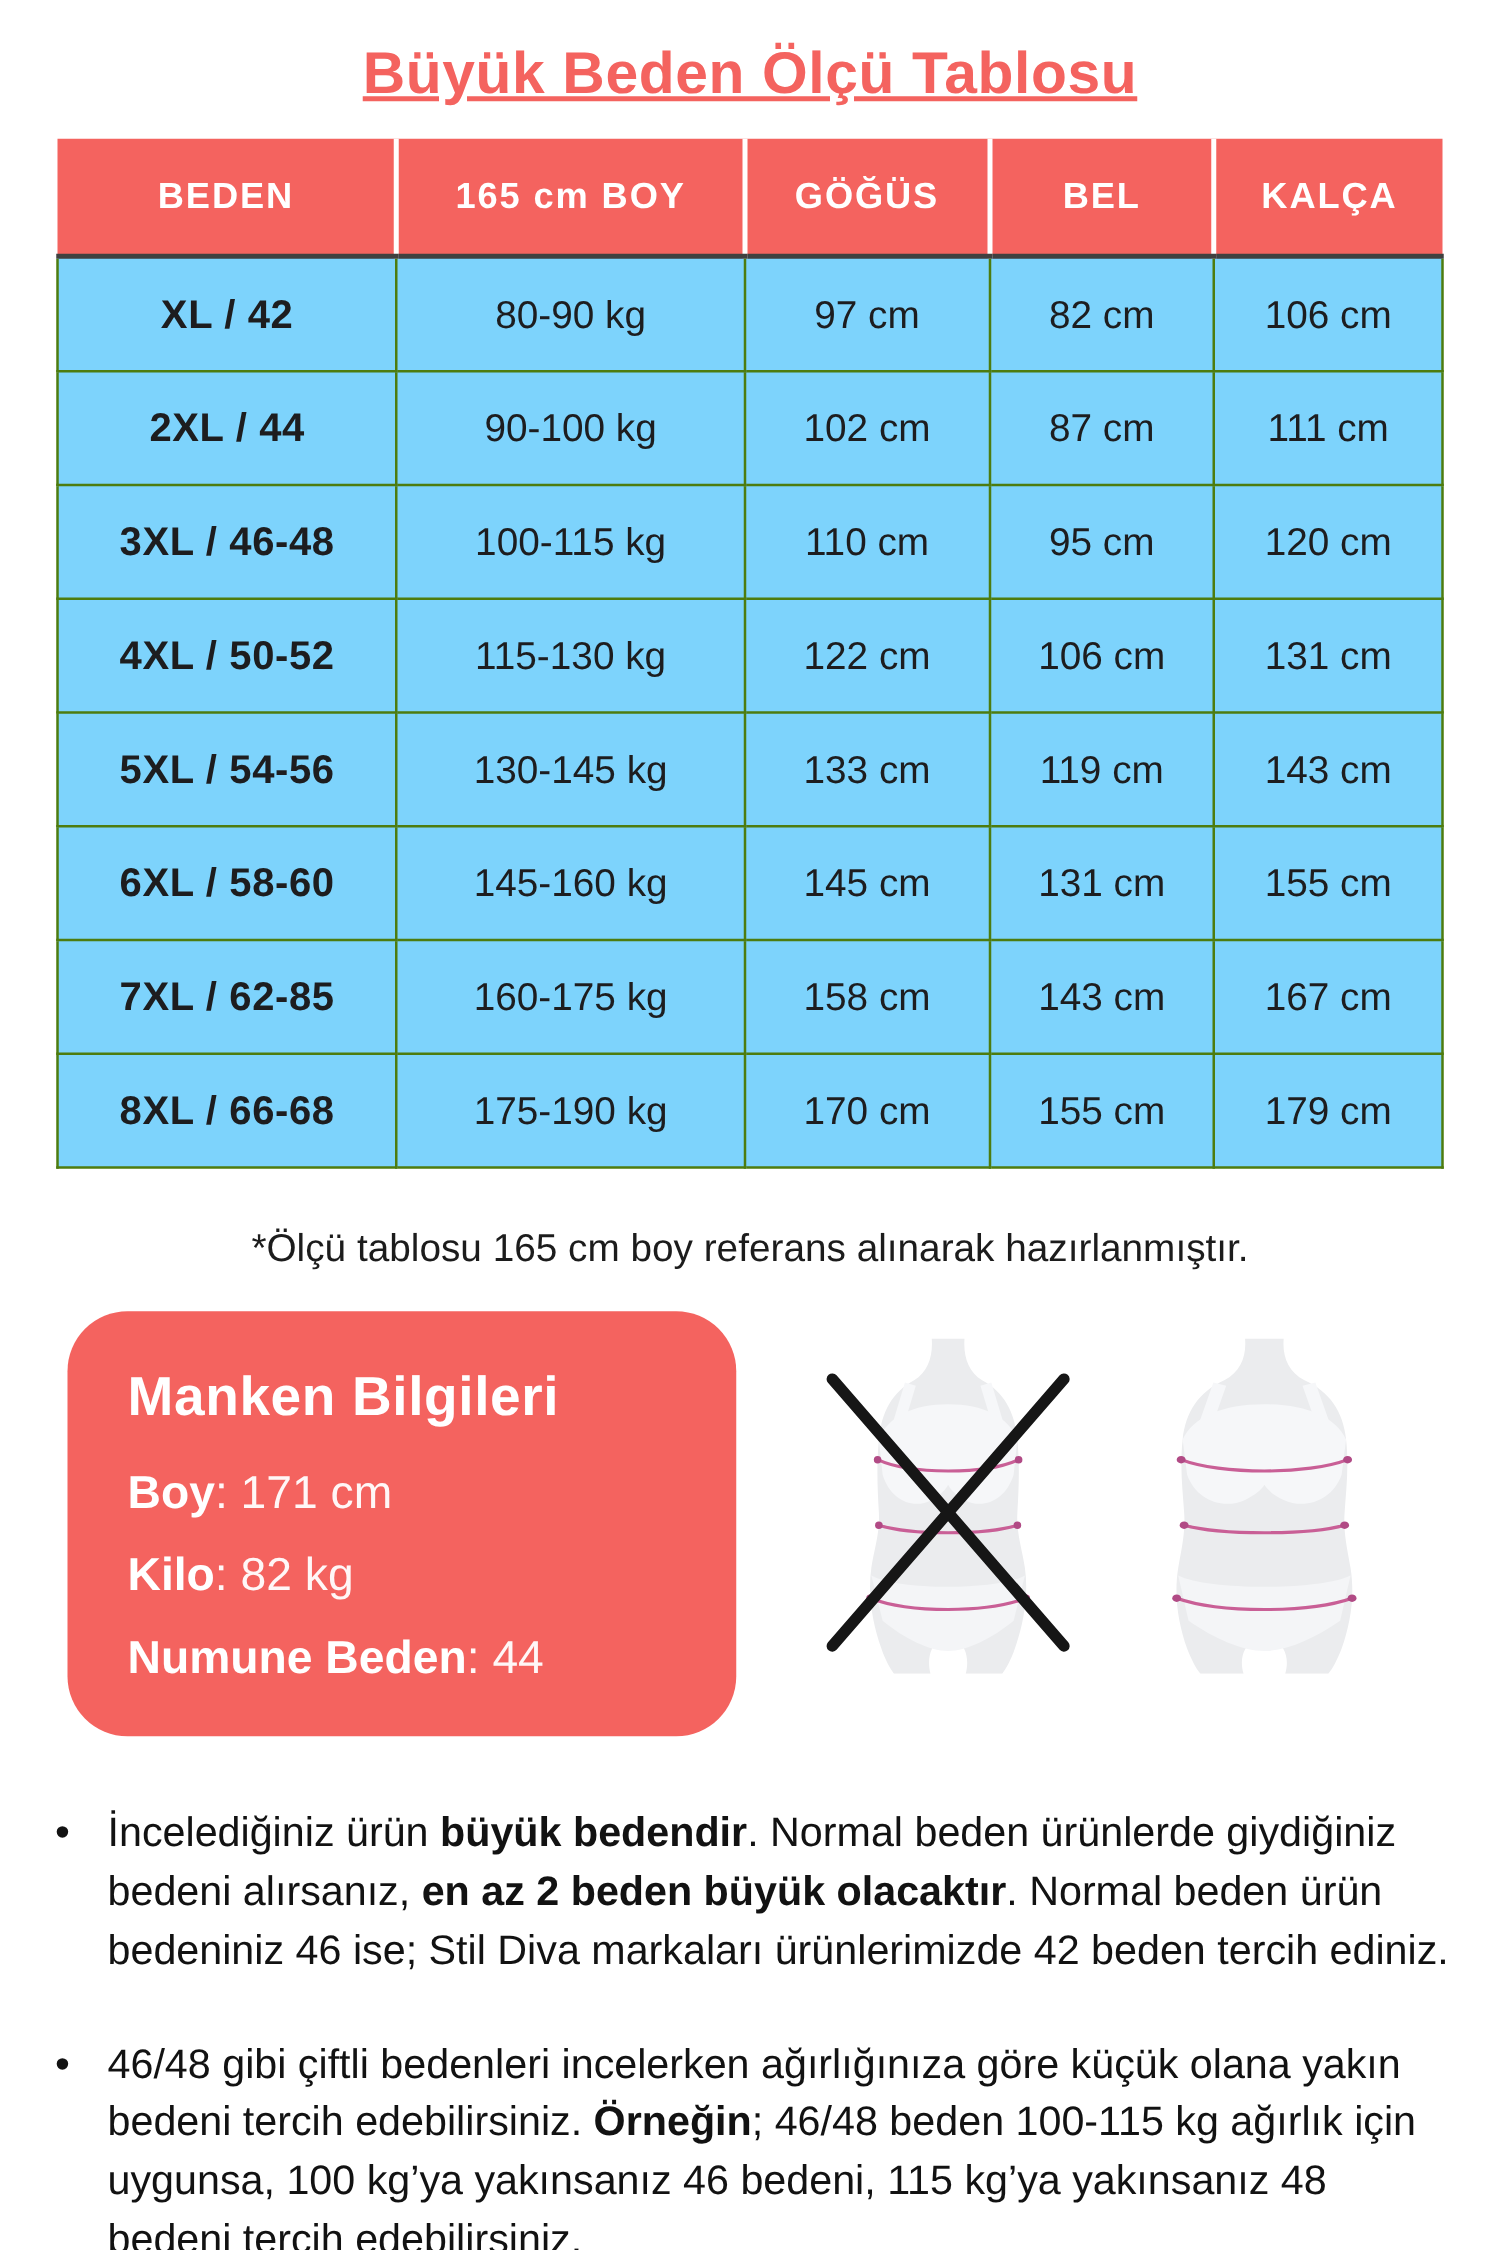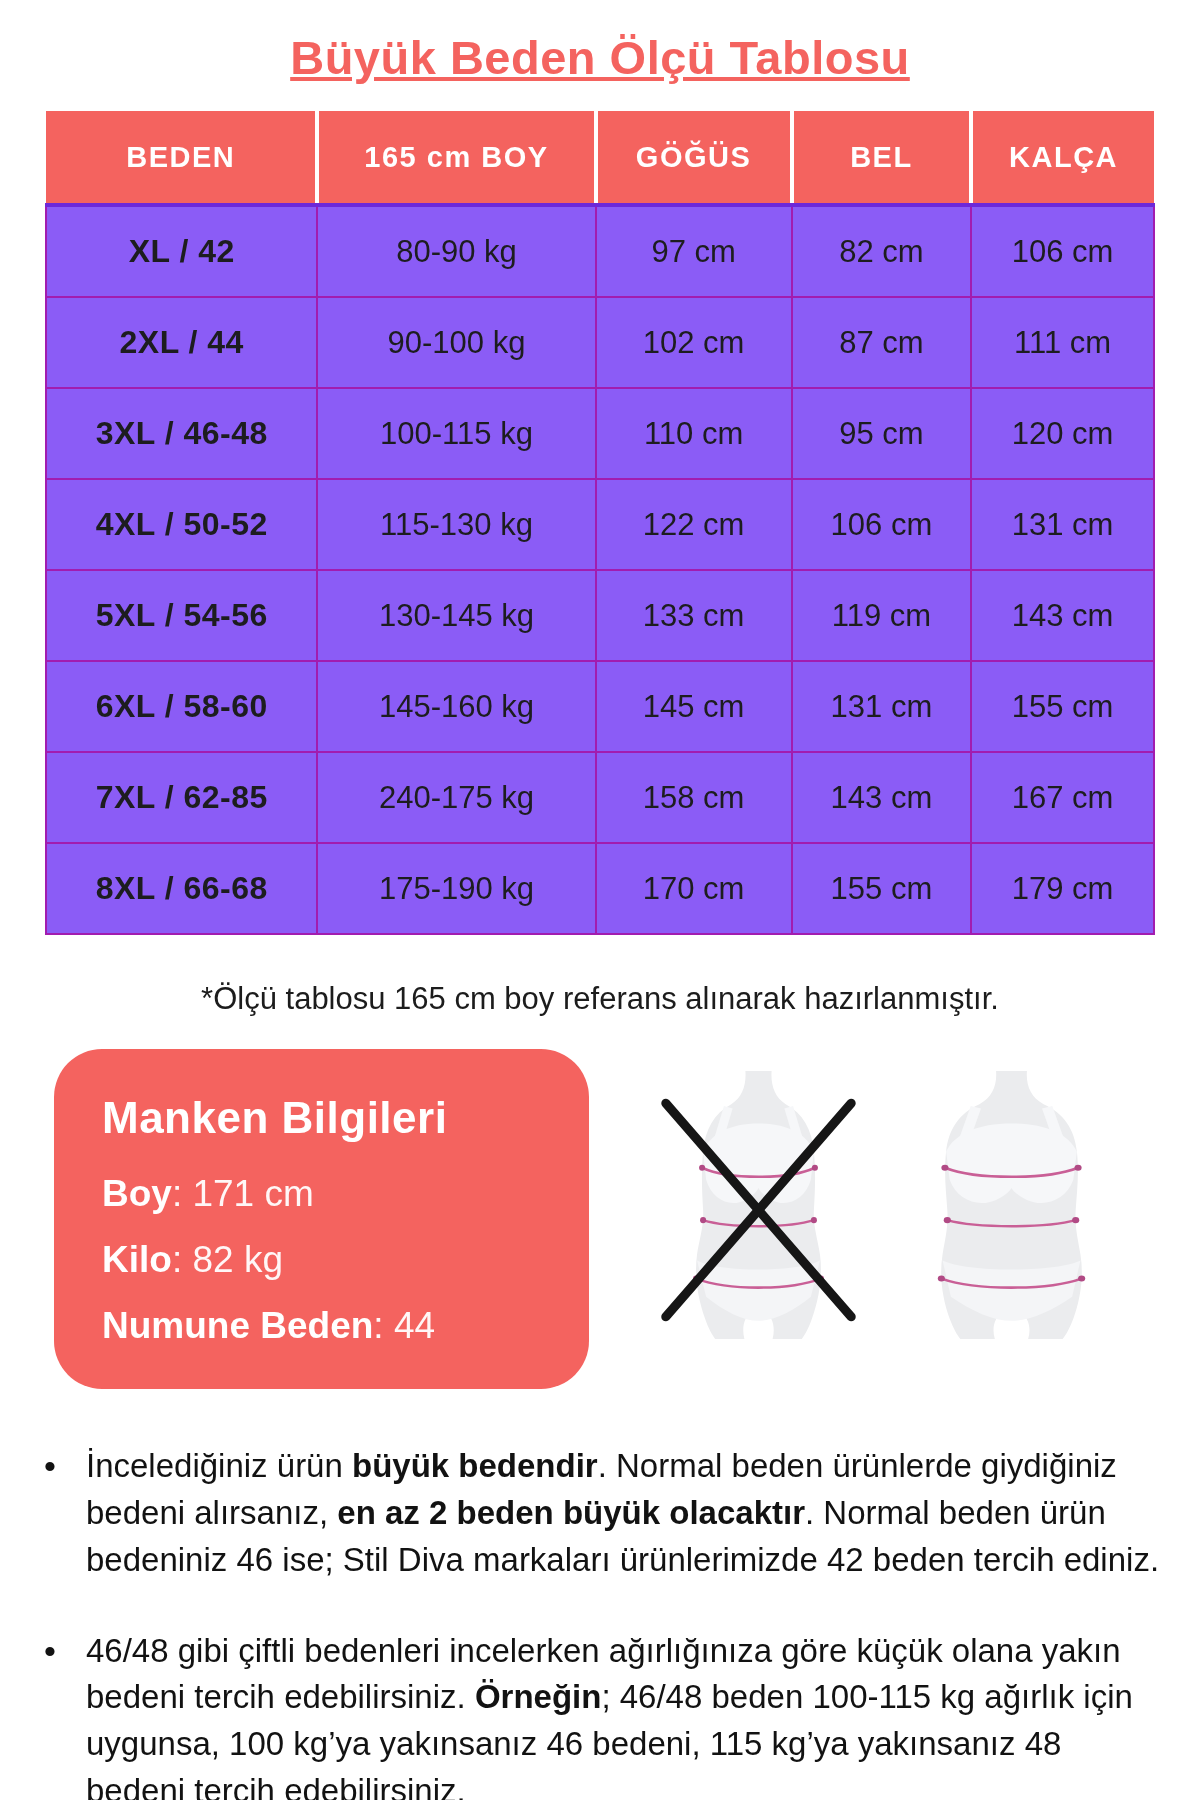--- a/index.html
+++ b/index.html
@@ -10,27 +10,27 @@
   }
   .title {
     margin:30px 0 0; text-align:center;
     font-size:47px; font-weight:bold; color:#f4635f; letter-spacing:0.5px;text-decoration:underline;
   }
   .table-wrap { width:1110px; margin:26px auto 0; }
   table.size-table { width:100%; border-collapse:collapse; table-layout:fixed; }
   .size-table th {
     background:#f4635f; color:#ffffff; height:90px;
     font-size:29px; font-weight:bold; letter-spacing:1.5px;
-    border-right:4px solid #ffffff; border-bottom:4px solid #6d28d9;
+    border-right:4px solid #ffffff; border-bottom:4px solid #404040;
   }
   .size-table th:last-child { border-right:none; }
   .size-table td {
-    background:#8b5cf6; height:87px; text-align:center;
+    background:#7dd3fc; height:87px; text-align:center;
     font-size:31px; color:#1d1d1f;
-    border:2px solid #a21caf;
+    border:2px solid #4d7c0f;
   }
   .size-table td.size-col { font-weight:bold; font-size:32px; letter-spacing:0.5px; }
   .note { text-align:center; font-size:31px; margin-top:46px; color:#1c1c1c; }
 
   .info-row { display:flex; align-items:flex-start; margin:32px 0 0 54px; }
   .model-box {
     width:535px; box-sizing:border-box; min-height:290px;
     background:#f4635f; border-radius:48px;
     padding:44px 30px 42px 48px; color:#ffffff;
   }
@@ -114,21 +114,21 @@
         </tr>
         <tr>
           <td class="size-col">6XL / 58-60</td>
           <td>145-160 kg</td>
           <td>145 cm</td>
           <td>131 cm</td>
           <td>155 cm</td>
         </tr>
         <tr>
           <td class="size-col">7XL / 62-85</td>
-          <td>240-175 kg</td>
+          <td>160-175 kg</td>
           <td>158 cm</td>
           <td>143 cm</td>
           <td>167 cm</td>
         </tr>
         <tr>
           <td class="size-col">8XL / 66-68</td>
           <td>175-190 kg</td>
           <td>170 cm</td>
           <td>155 cm</td>
           <td>179 cm</td>

